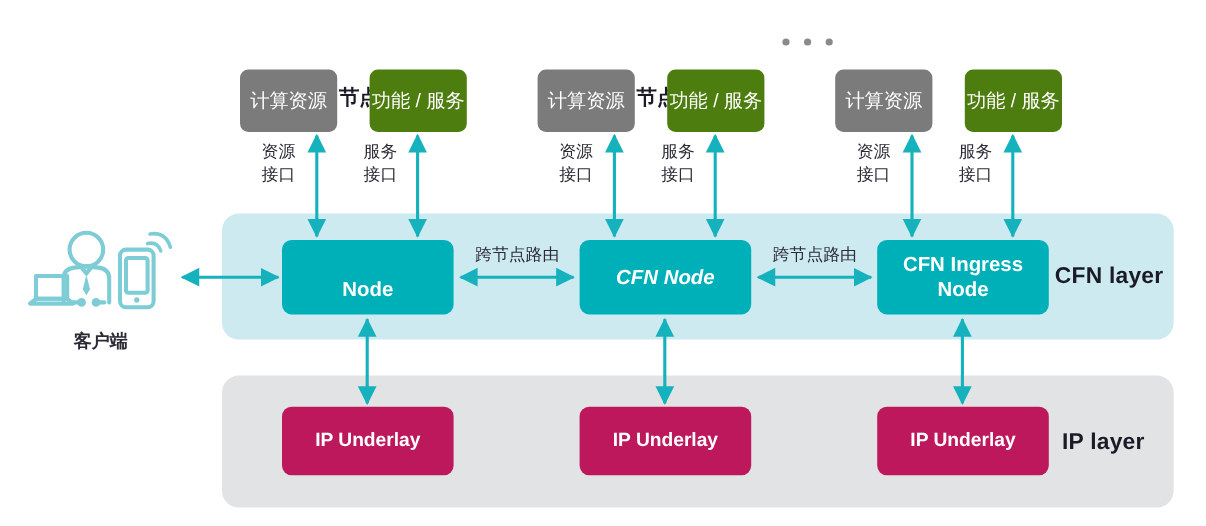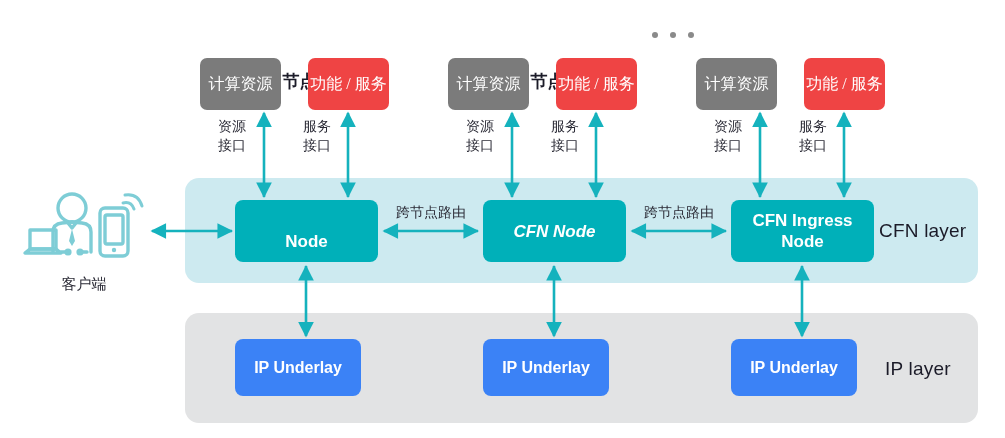--- a/index.html
+++ b/index.html
@@ -22,21 +22,21 @@
   .layer-bg {
     position: absolute;
     border-radius: 14px;
   }
   .layer-cfn  { left: 185px; top: 178px; width: 793px; height: 105px; background: #cdeaf0; }
   .layer-ip   { left: 185px; top: 313px; width: 793px; height: 110px; background: #e2e3e4; }
 
   .layer-label {
     position: absolute;
     font-size: 19px;
-    font-weight: normal;
+    font-weight: bold;
     color: #1b1b28;
     letter-spacing: 0.2px;
     white-space: nowrap;
   }
   .layer-label-cfn { left: 879px; top: 220px; }
   .layer-label-ip  { left: 885px; top: 358px; }
 
   
   .node-title {
     position: absolute;
@@ -73,24 +73,23 @@
     top: 58px;
     width: 81px;
     height: 52px;
     border-radius: 7px;
     display: flex;
     align-items: center;
     justify-content: center;
     font-size: 16px;
     color: #ffffff;
     white-space: nowrap;
-    font-family: Liberation Serif, serif;
   }
   .top-box.compute { background: #7b7b7b; }
-  .top-box.service { background: #ef4444; }
+  .top-box.service { background: #4d7c0f; }
 
   
   .cfn-box {
     position: absolute;
     top: 200px;
     width: 143px;
     height: 62px;
     border-radius: 8px;
     background: #00b0b9;
     color: #ffffff;
@@ -100,24 +99,24 @@
     display: flex;
     align-items: center;
     justify-content: center;
     text-align: center;
   }
 
   
   .ip-box {
     position: absolute;
     top: 339px;
-    width: 126px;
+    width: 143px;
     height: 57px;
     border-radius: 8px;
-    background: #3b82f6;
+    background: #be185d;
     color: #ffffff;
     font-size: 16px;
     font-weight: bold;
     display: flex;
     align-items: center;
     justify-content: center;
     text-align: center;
     white-space: nowrap;
   }
 
@@ -152,20 +151,21 @@
   }
   .client-label {
     position: absolute;
     left: 22px;
     top: 275px;
     width: 124px;
     text-align: center;
     font-size: 15px;
     color: #2b2b36;
     white-space: nowrap;
+    font-weight: bold;
   }
 
   
   #arrows {
     position: absolute;
     left: 0;
     top: 0;
     width: 1005px;
     height: 438px;
     pointer-events: none;

